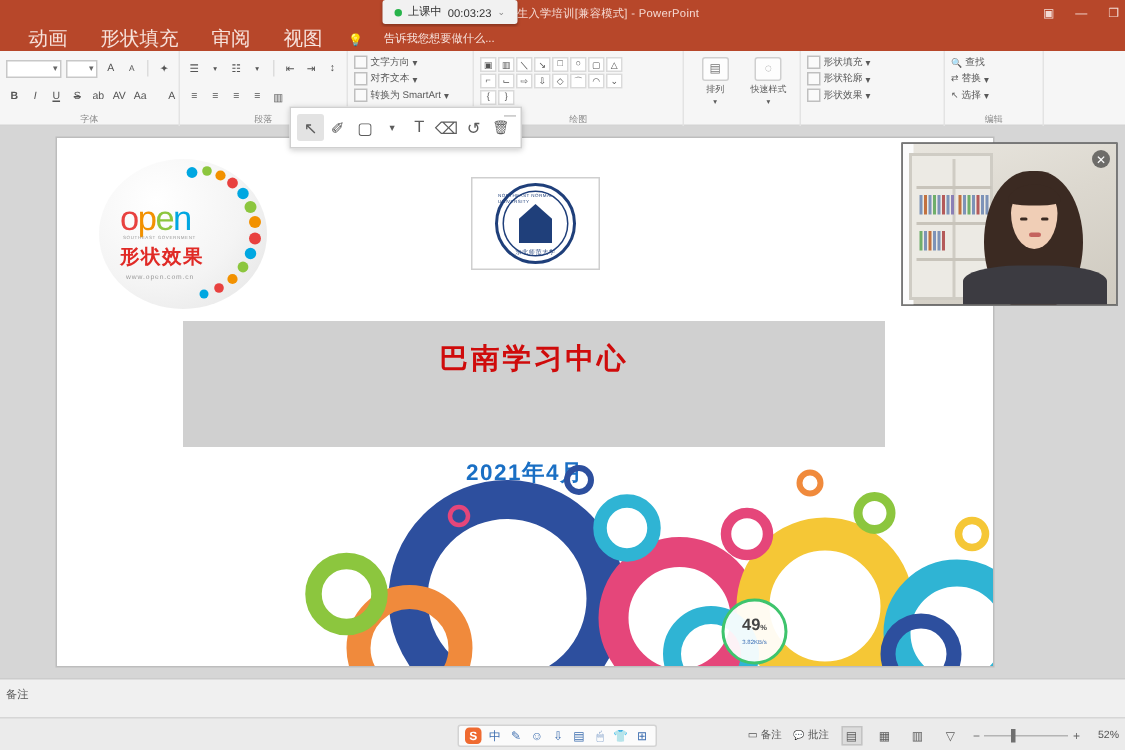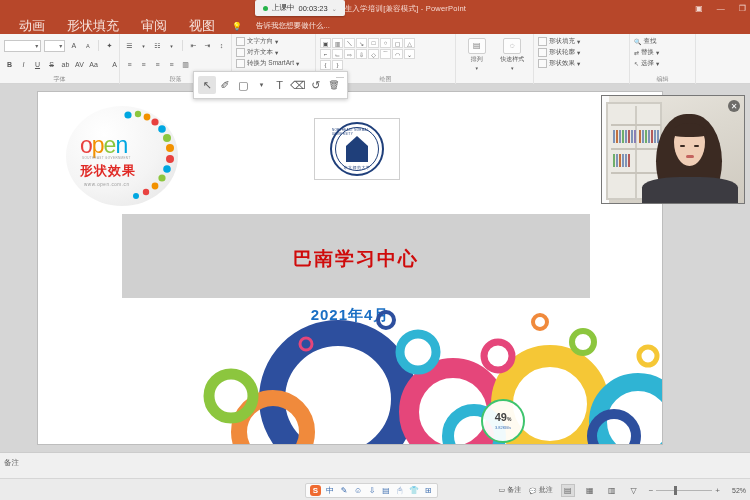--- a/index.html
+++ b/index.html
@@ -164,21 +164,21 @@
   .sealtop { position: absolute; top: 4px; font-size: 3px; color: #1f3f7a; letter-spacing: .3px; }
   .sealbot { position: absolute; bottom: 4px; font-size: 4px; color: #1f3f7a; letter-spacing: .5px; }
 
   
   .titleband {
     position: absolute; left: 84px; top: 122px; width: 468px; height: 84px;
     background: #d0d0d0;
   }
   .ttl1 {
     position: absolute; left: 0; top: 12px; width: 100%; text-align: center;
-    color: #cf0b0b; font-size: 19px; font-weight: bold; letter-spacing: 2px; margin-top: 20px;
+    color: #cf0b0b; font-size: 19px; font-weight: bold; letter-spacing: 2px;
   }
   .ttl2 {
     position: absolute; left: 0; top: 44px; width: 100%; text-align: center;
     color: #cf0b0b; font-size: 19px; font-weight: bold; letter-spacing: 1px;
   }
   .datetext {
     position: absolute; left: 0; top: 214px; width: 100%; text-align: center;
     color: #1a6fc4; font-size: 15px; font-weight: bold; letter-spacing: 1px;
   }
 

